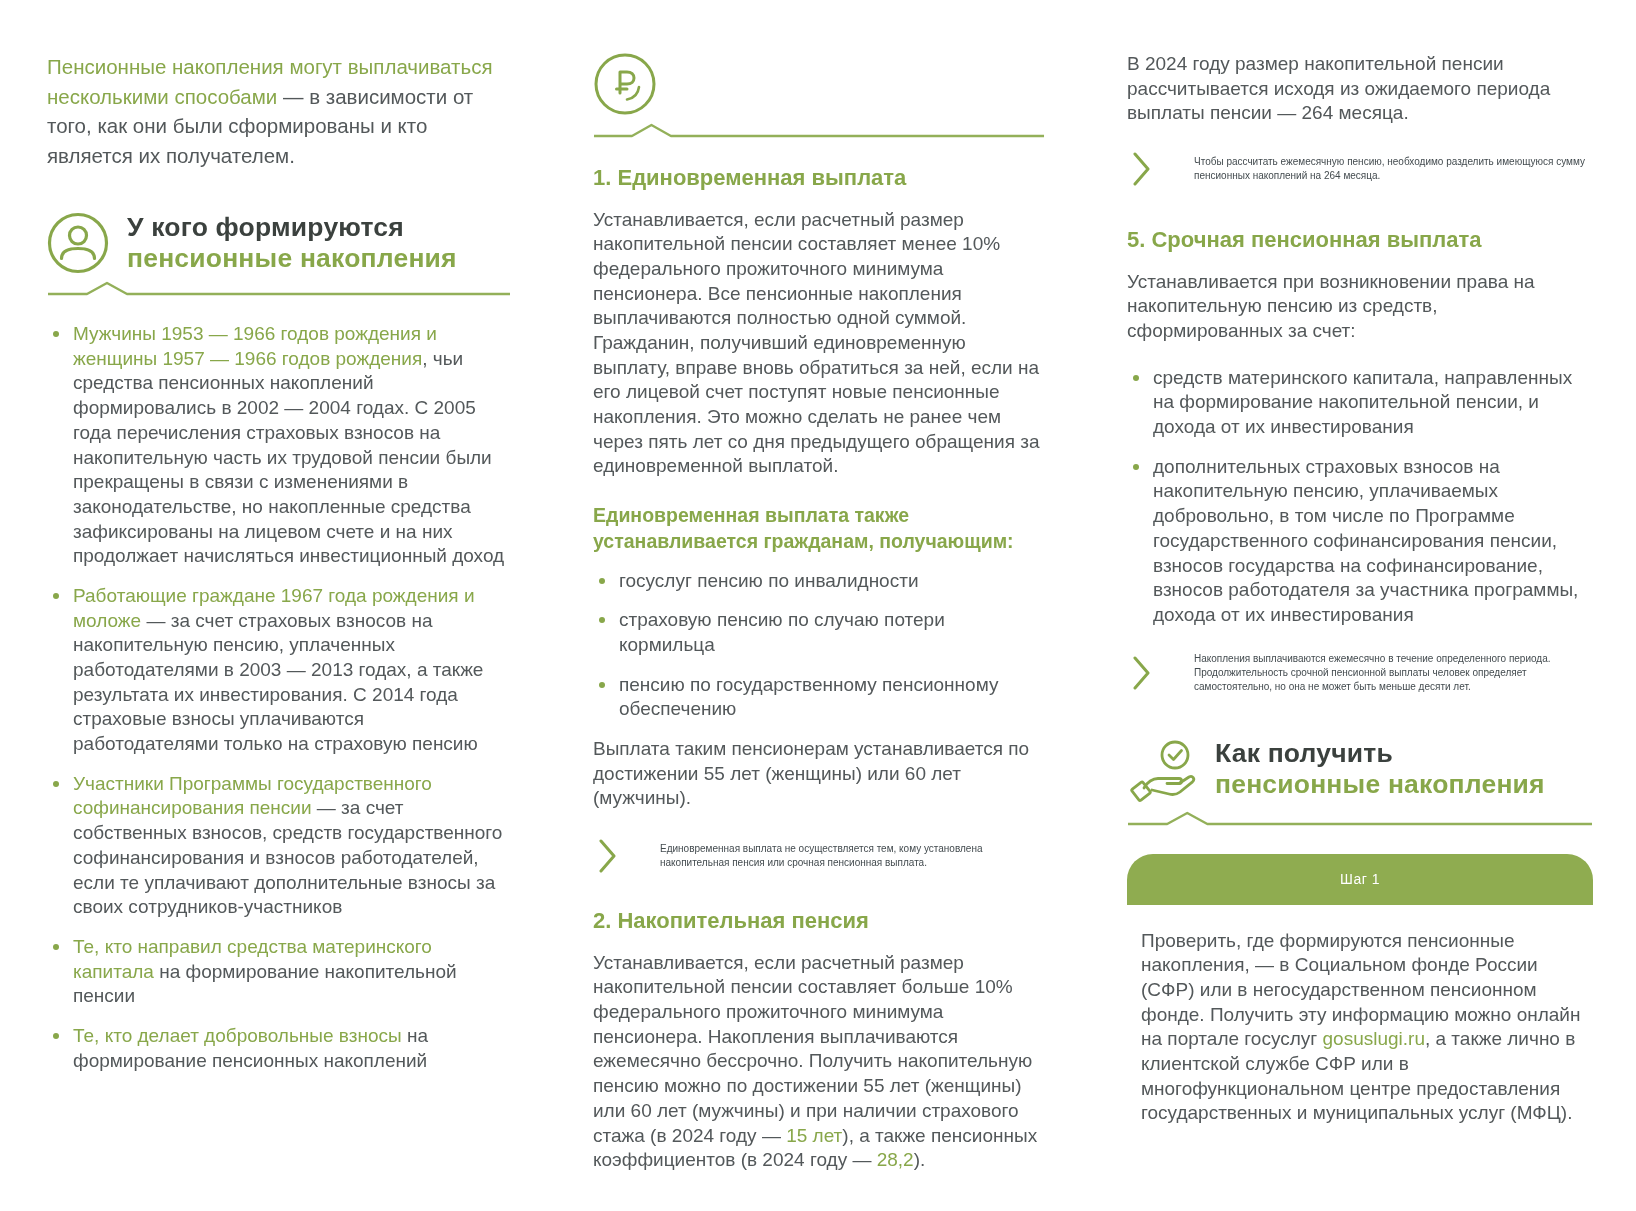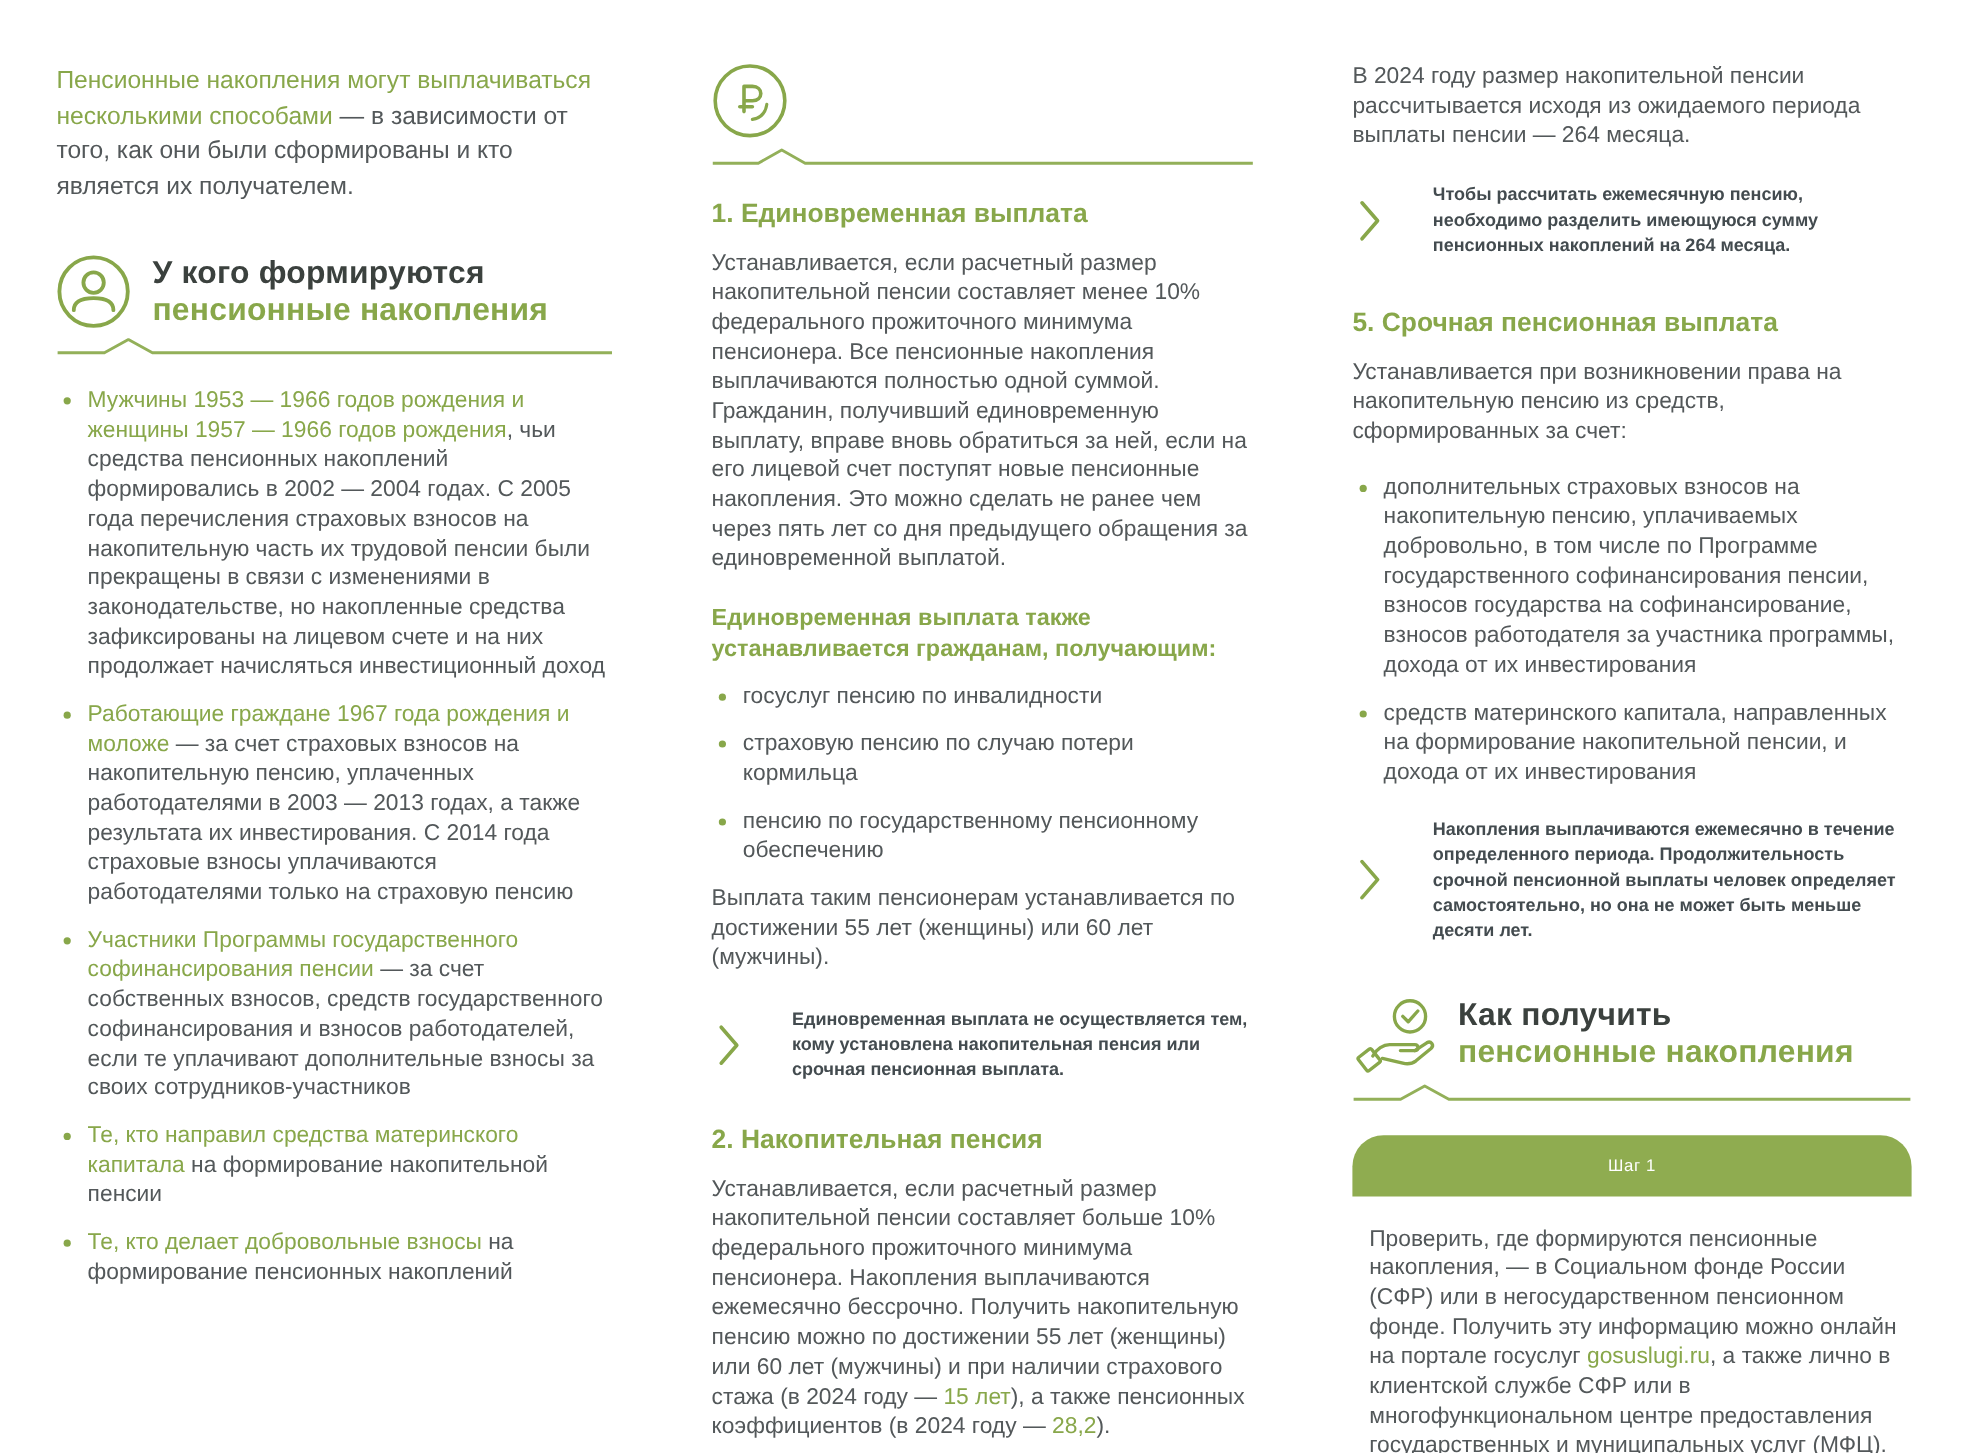--- a/index.html
+++ b/index.html
@@ -47,21 +47,21 @@
   ul.bullets{list-style:none;margin:0;padding:0;}
   ul.bullets li{position:relative;padding-left:26px;margin-bottom:15px;font-size:19px;line-height:1.3;}
   ul.bullets .dot{
     position:absolute;left:6px;top:9px;width:6px;height:6px;border-radius:50%;
     background:var(--green);display:block;
   }
 
   
   .callout{display:flex;align-items:center;padding-left:6px;margin:28px 0 34px;}
   .callout .chev{flex:0 0 auto;margin-right:44px;}
-  .callout .note{font-size:15px;font-weight:bold;color:var(--callout);line-height:1.4;}
+  .callout .note{font-size:10px;font-weight:normal;color:var(--callout);line-height:1.4;}
 
   
   .step-box{
     background:var(--green-box);color:#ffffff;text-align:center;
     border-radius:26px 26px 0 0;padding:17px 10px 18px;font-size:14px;
     letter-spacing:.5px;margin-top:26px;
   }
   .step-text{margin-top:24px;padding-left:14px;}
 
   .link{color:var(--green);text-decoration:none;cursor:pointer;}
@@ -155,22 +155,22 @@
           <path d="M2 2 L15 17 L2 32" stroke="#88a74a" stroke-width="3" stroke-linecap="round" stroke-linejoin="round" fill="none"></path>
         </svg>
       </span>
       <span class="note">Чтобы рассчитать ежемесячную пенсию, необходимо разделить имеющуюся сумму пенсионных накоплений на 264 месяца.</span>
     </div>
 
     <h3 class="subhead">5. Срочная пенсионная выплата</h3>
     <p class="body-text para">Устанавливается при возникновении права на накопительную пенсию из средств, сформированных за счет:</p>
 
     <ul class="bullets">
+      <li><span class="dot"></span><span>средств материнского капитала, направленных на формирование накопительной пенсии, и дохода от их инвестирования</span></li>
       <li><span class="dot"></span><span>дополнительных страховых взносов на накопительную пенсию, уплачиваемых добровольно, в том числе по Программе государственного софинансирования пенсии, взносов государства на софинансирование, взносов работодателя за участника программы, дохода от их инвестирования</span></li>
-      <li><span class="dot"></span><span>средств материнского капитала, направленных на формирование накопительной пенсии, и дохода от их инвестирования</span></li>
     </ul>
 
     <div class="callout" style="margin:24px 0 44px;">
       <span class="chev">
         <svg width="17" height="34" viewBox="0 0 17 34" fill="none">
           <path d="M2 2 L15 17 L2 32" stroke="#88a74a" stroke-width="3" stroke-linecap="round" stroke-linejoin="round" fill="none"></path>
         </svg>
       </span>
       <span class="note">Накопления выплачиваются ежемесячно в течение определенного периода. Продолжительность срочной пенсионной выплаты человек определяет самостоятельно, но она не может быть меньше десяти лет.</span>
     </div>

